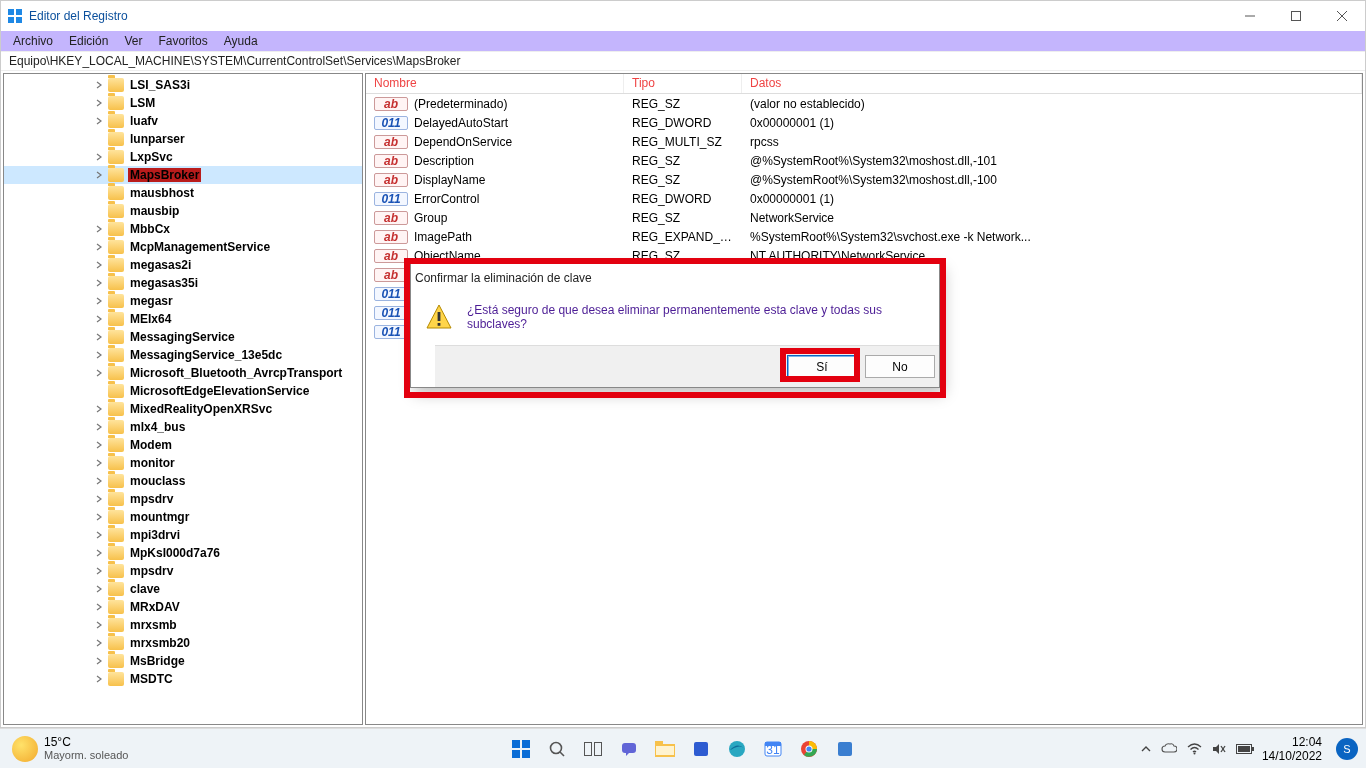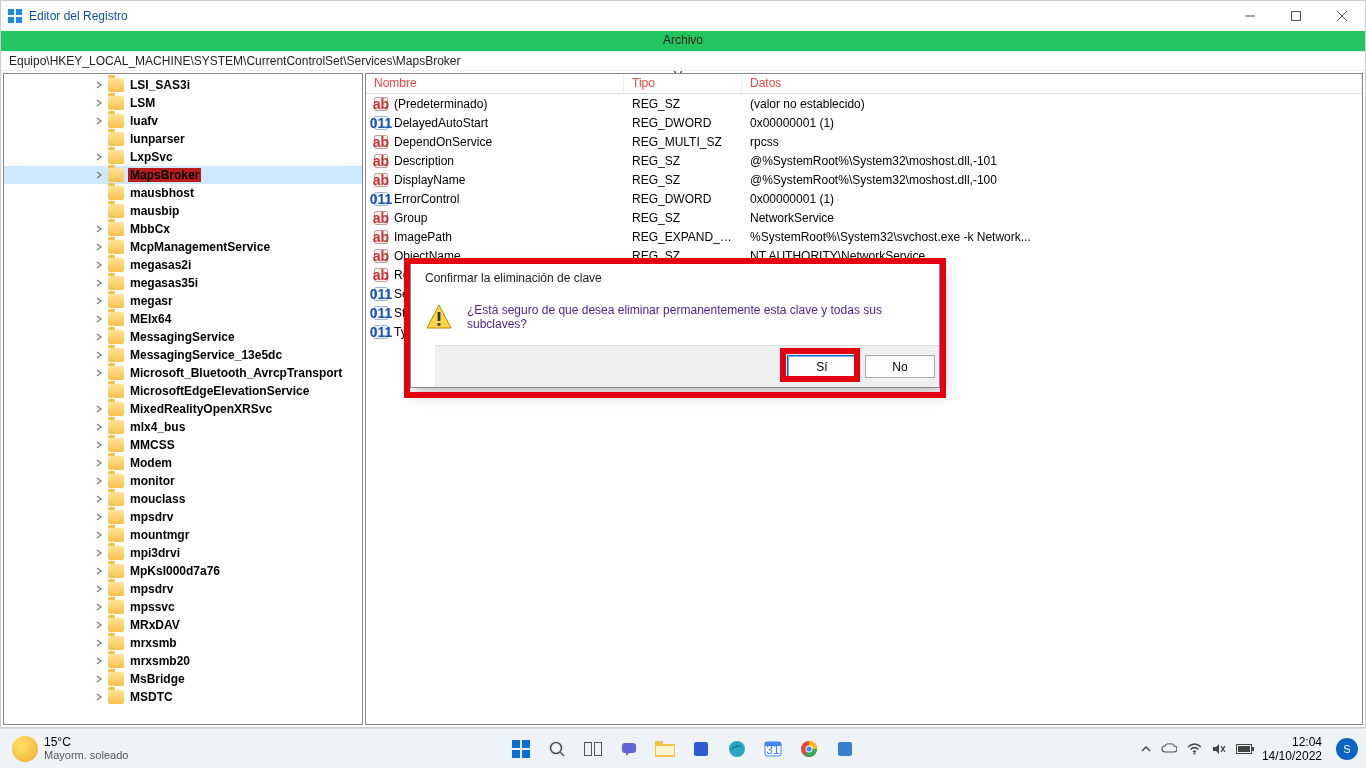--- a/index.html
+++ b/index.html
@@ -5,21 +5,21 @@
 * { margin: 0; padding: 0; box-sizing: border-box; font-family: "Segoe UI", Tahoma, sans-serif; font-size: 12px; }
 html, body { width: 1366px; height: 768px; overflow: hidden; background: #f0f0f0; }
 
 .window { position: absolute; left: 0; top: 0; width: 1366px; height: 728px; background: #fff; border: 1px solid #ccc; display: flex; flex-direction: column; justify-content: space-between; }
 .titlebar { height: 30px; display: flex; align-items: center; padding: 0 0 0 6px; background: #fff; color: #0a4f9c; }
 .titlebar .icon { width: 16px; height: 16px; margin-right: 6px; display: inline-flex; align-items: center; justify-content: center; }
 .titlebar .title { flex: 1; font-size: 12px; }
 .winbtns { display: flex; }
 .winbtn { width: 46px; height: 30px; display: flex; align-items: center; justify-content: center; color: #555; }
 
-.menubar { height: 20px; display: flex; align-items: center; padding: 0 4px; background: #22c55e; flex-direction: column; }
+.menubar { height: 20px; display: flex; align-items: center; padding: 0 4px; background: #c4b5fd; }
 .menuitem { padding: 2px 8px; color: #222; }
 
 .addrbar { height: 20px; display: flex; align-items: center; padding: 1px 17px 1px 8px; background: #fff; border-top: 1px solid #eee; border-bottom: 1px solid #eee; color: #222; }
 
 .body { flex: 1; display: flex; min-height: 0; }
 .tree-pane { width: 360px; border: 1px solid #888; margin: 2px 1px 2px 2px; background: #fff; overflow: hidden; position: relative; }
 .list-pane { flex: 1; border: 1px solid #888; margin: 2px 2px 2px 1px; background: #fff; overflow: hidden; display: flex; flex-direction: column; }
 
 .tree { padding-top: 2px; white-space: nowrap; font-weight: bold; }
 .tree-item { display: flex; align-items: center; height: 18px; padding-left: 88px; position: relative; }
@@ -35,31 +35,31 @@
 .lh.name { width: 258px; }
 .lh.type { width: 118px; }
 .lh.data { flex: 1; }
 
 .list-rows { flex: 1; overflow: hidden; }
 .list-row { display: flex; height: 19px; align-items: center; }
 .cell { padding: 0 8px; overflow: hidden; text-overflow: ellipsis; white-space: nowrap; }
 .cell.name { width: 258px; display: flex; align-items: center; }
 .cell.type { width: 118px; }
 .cell.data { flex: 1; }
-.valicon { width: 14px; height: 14px; margin-right: 6px; border: 1px solid #999; border-radius: 2px; display: inline-flex; align-items: center; justify-content: center; font-size: 14px; font-weight: bold; }
+.valicon { width: 34px; height: 14px; margin-right: 6px; border: 1px solid #999; border-radius: 2px; display: inline-flex; align-items: center; justify-content: center; font-size: 12px; font-weight: bold; font-style: italic; }
 .valicon.str { color: #c53030; border-color: #c99; background: #fff4f4; }
 .valicon.bin { color: #1952b5; border-color: #9bb4e0; background: #f3f7ff; }
 
 
 .annot { position: absolute; border: 6px solid #e3000f; pointer-events: none; z-index: 30; }
 .annot.outer { left: 404px; top: 258px; width: 542px; height: 140px; }
 .annot.inner { left: 780px; top: 348px; width: 80px; height: 34px; }
 
 .dlg { position: absolute; left: 410px; top: 263px; width: 530px; height: 125px; background: #fff; border: 1px solid #888; box-shadow: 4px 6px 14px rgba(0,0,0,.25); z-index: 20; display: flex; flex-direction: column; }
-.dlg-title { height: 28px; display: flex; align-items: center; padding: 0 14px; font-size: 12px; color: #222; }
+.dlg-title { height: 28px; display: flex; align-items: center; padding: 0 4px; font-size: 12px; color: #222; }
 .dlg-body { flex: 1; display: flex; align-items: center; padding: 4px 14px 8px 14px; }
 .dlg-body .warn { width: 28px; height: 28px; margin-right: 14px; display: flex; align-items: center; justify-content: center; }
 .dlg-body .msg { flex: 1; color: #4c1d95; }
 .dlg-btns { height: 42px; background: #f0f0f0; border-top: 1px solid #ddd; display: flex; align-items: center; justify-content: flex-end; padding: 0 4px; gap: 8px; margin-left: 24px; }
 .dlg-btn { width: 70px; height: 23px; background: #fdfdfd; border: 1px solid #aaa; display: flex; align-items: center; justify-content: center; }
 .dlg-btn.primary { border: 1px solid #0a64c2; box-shadow: inset 0 0 0 1px #7ab7e9; }
 
 
 .taskbar { position: absolute; left: 0; top: 728px; width: 1366px; height: 40px; background: #eef3f7; border-top: 1px solid #ddd; display: flex; align-items: center; }
 .tb-left { display: flex; align-items: center; padding-left: 12px; gap: 8px; }
@@ -288,29 +288,20 @@
             <span class="folder"></span>
             <span class="lbl">mlx4_bus</span>
           </div>
           <div class="tree-item">
             <span class="expander">
               <svg width="8" height="8" viewBox="0 0 8 8">
                 <polyline points="2,1 6,4 2,7" fill="none" stroke="#777" stroke-width="1.2"></polyline>
               </svg>
             </span>
             <span class="folder"></span>
-            <span class="lbl">MMCSS</span>
-          </div>
-          <div class="tree-item">
-            <span class="expander">
-              <svg width="8" height="8" viewBox="0 0 8 8">
-                <polyline points="2,1 6,4 2,7" fill="none" stroke="#777" stroke-width="1.2"></polyline>
-              </svg>
-            </span>
-            <span class="folder"></span>
             <span class="lbl">Modem</span>
           </div>
           <div class="tree-item">
             <span class="expander">
               <svg width="8" height="8" viewBox="0 0 8 8">
                 <polyline points="2,1 6,4 2,7" fill="none" stroke="#777" stroke-width="1.2"></polyline>
               </svg>
             </span>
             <span class="folder"></span>
             <span class="lbl">monitor</span>
@@ -369,21 +360,21 @@
             <span class="folder"></span>
             <span class="lbl">mpsdrv</span>
           </div>
           <div class="tree-item">
             <span class="expander">
               <svg width="8" height="8" viewBox="0 0 8 8">
                 <polyline points="2,1 6,4 2,7" fill="none" stroke="#777" stroke-width="1.2"></polyline>
               </svg>
             </span>
             <span class="folder"></span>
-            <span class="lbl">mpssvc</span>
+            <span class="lbl">clave</span>
           </div>
           <div class="tree-item">
             <span class="expander">
               <svg width="8" height="8" viewBox="0 0 8 8">
                 <polyline points="2,1 6,4 2,7" fill="none" stroke="#777" stroke-width="1.2"></polyline>
               </svg>
             </span>
             <span class="folder"></span>
             <span class="lbl">MRxDAV</span>
           </div>

